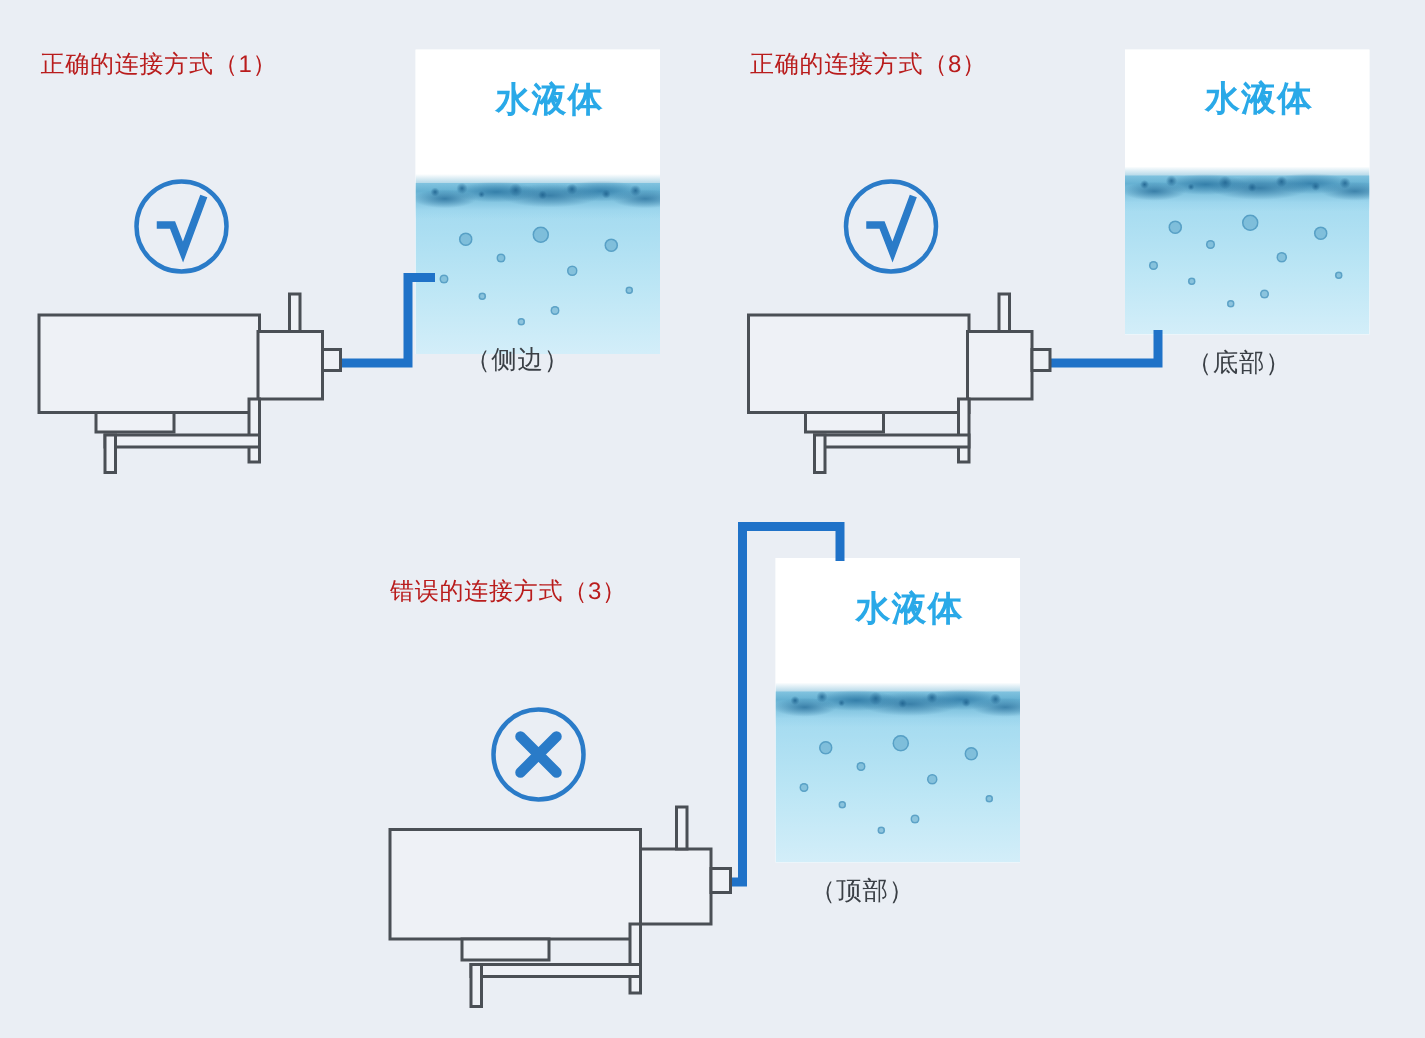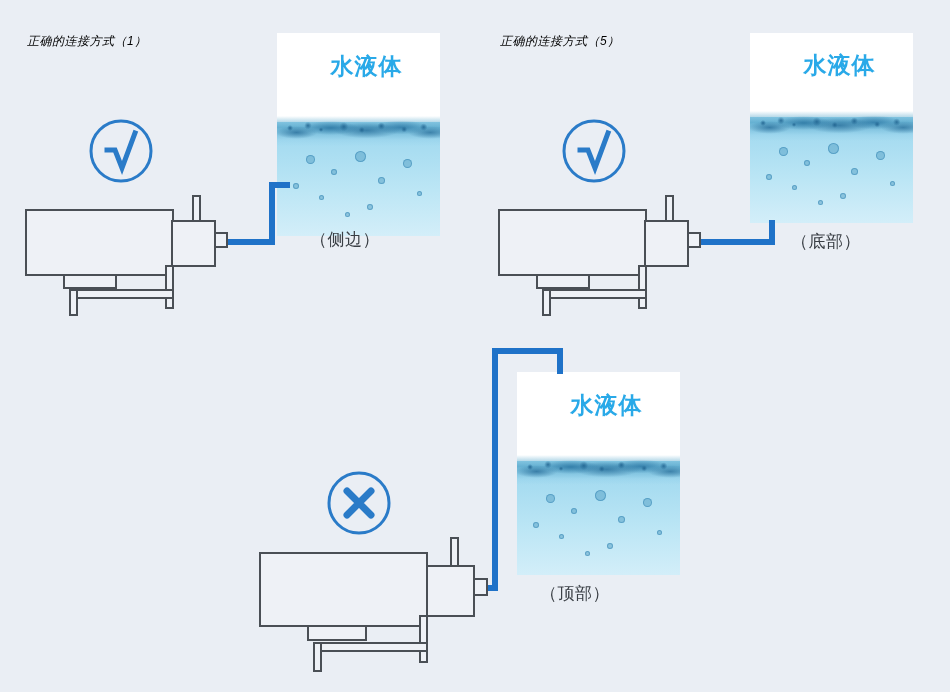--- a/index.html
+++ b/index.html
@@ -8,23 +8,22 @@
     background:#eaeef4;
     font-family:"Liberation Sans","DejaVu Sans",sans-serif;
     overflow:hidden;position:relative;
   }
   .stage{position:absolute;left:0;top:0;width:950px;height:692px;}
   .panel{position:absolute;}
 
   
   .title{
     position:absolute;
-    font-size:12px;color:#000000;white-space:nowrap;
+    font-size:16px;color:#b91c1c;white-space:nowrap;
     letter-spacing:.5px;
-    font-style:italic;
   }
   .caption{
     position:absolute;
     font-size:17px;color:#3a3f45;white-space:nowrap;
     letter-spacing:.5px;
   }
 
   
   .badge{position:absolute;width:66px;height:66px;}
   .badge svg{display:block;width:66px;height:66px;}
@@ -128,21 +127,21 @@
           <rect x="166" y="266" width="7" height="42"></rect>
           <rect x="70" y="290" width="103" height="8"></rect>
           <rect x="70" y="290" width="7" height="25"></rect>
         </g>
       </svg>
     </div>
   </div>
 
   <div class="panel" style="left:473px;top:0;width:477px;height:340px;">
 
-    <div class="title" style="left:27px;top:33px;">正确的连接方式（5）</div>
+    <div class="title" style="left:27px;top:33px;">正确的连接方式（8）</div>
 
     <div class="badge" style="left:88px;top:118px;">
       <svg viewBox="0 0 66 66">
         <circle cx="33" cy="33" r="30" fill="none" stroke="#2a7bc8" stroke-width="3"></circle>
         <path d="M19 32 L27 32 L34 50 L47 15" fill="none" stroke="#2a7bc8" stroke-width="5" stroke-linecap="square" stroke-linejoin="miter"></path>
       </svg>
     </div>
 
     <div class="water" style="left:277px;top:33px;width:163px;height:190px;">
       <div class="sky"></div>
@@ -181,20 +180,21 @@
           <rect x="166" y="266" width="7" height="42"></rect>
           <rect x="70" y="290" width="103" height="8"></rect>
           <rect x="70" y="290" width="7" height="25"></rect>
         </g>
       </svg>
     </div>
   </div>
 
   <div class="panel" style="left:238px;top:340px;width:500px;height:352px;">
 
+    <div class="title" style="left:22px;top:44px;">错误的连接方式（3）</div>
 
     <div class="badge" style="left:88px;top:470px;
          top:130px;">
       <svg viewBox="0 0 66 66">
         <circle cx="33" cy="33" r="30" fill="none" stroke="#2a7bc8" stroke-width="3"></circle>
         <path d="M21 21 L45 45 M45 21 L21 45" fill="none" stroke="#2a7bc8" stroke-width="7" stroke-linecap="round"></path>
       </svg>
     </div>
 
     <div class="water" style="left:279px;top:32px;width:163px;height:203px;">

